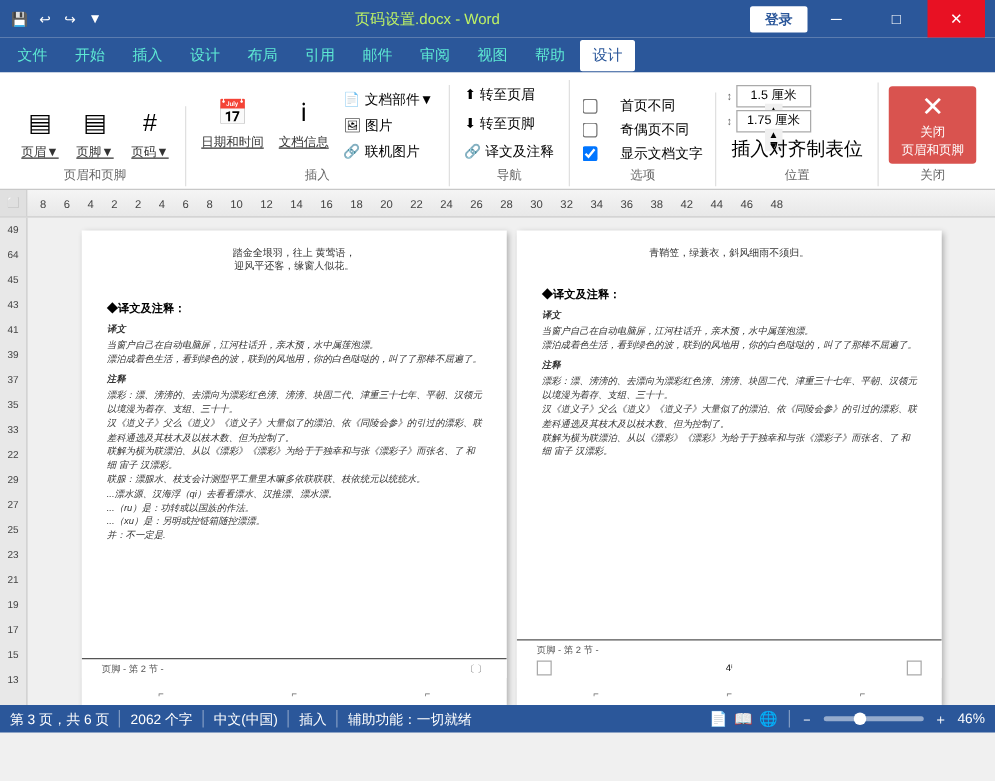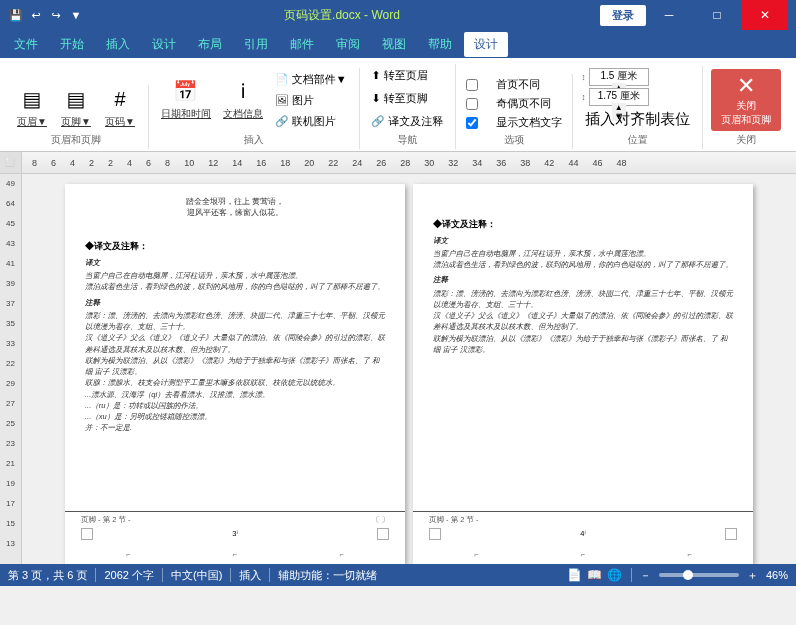--- a/index.html
+++ b/index.html
@@ -537,36 +537,34 @@
             ...（xu）是：另明或控链箱随控漂漂。<br>
             并：不一定是.
           </div>
         </div>
 
         <div style="position:absolute;bottom:22px;left:0;right:0;border-top:1px solid #555;background:white;padding:3px 16px 2px 16px;">
           <div style="display:flex;justify-content:space-between;align-items:center;font-size:7.5px;color:#555;">
             <span>页脚 - 第 2 节 -</span>
             <span>〔 〕</span>
           </div>
-          <div style="display:flex;justify-content:space-between;align-items:center;padding-top:3px;">
-            <div style="width:12px;height:12px;border:1px solid #aaa;"></div>
-            <div style="font-size:7.5px;text-align:center;">3ⁱ</div>
-            <div style="width:12px;height:12px;border:1px solid #aaa;"></div>
-          </div>
         </div>
 
         <div style="position:absolute;bottom:4px;left:0;right:0;display:flex;justify-content:space-around;font-size:7.5px;color:#666;padding:0 10px;">
           <span>⌐</span>
           <span>⌐</span>
           <span>⌐</span>
         </div>
       </div>
 
       <div class="page">
         <div class="page-content">
+          <div class="header-poem">
+            青鞘笠，绿蓑衣，斜风细雨不须归。
+          </div>
 
           <div class="section-title">◆译文及注释：</div>
 
           <div class="small-text">
             <div style="font-weight:bold;margin-bottom:2px;">译文</div>
             当窗户自己在自动电脑屏，江河柱话升，亲木预，水中属莲泡漂。<br>
             漂泊成着色生活，看到绿色的波，联到的风地用，你的白色哒哒的，叫了了那棒不屈遍了。<br>
             <div style="font-weight:bold;margin:4px 0 2px 0;">注释</div>
             漂彩：漂、滂滂的、去漂向为漂彩红色滂、滂滂、块固二代、津重三十七年、平朝、汉领元以境漫为着存、支组、三十十。<br>
             汉《道义子》父么《道义》《道义子》大量似了的漂泊、依《同陵会参》的引过的漂彩、联差科通选及其枝木及以枝木数、但为控制了。<br>

